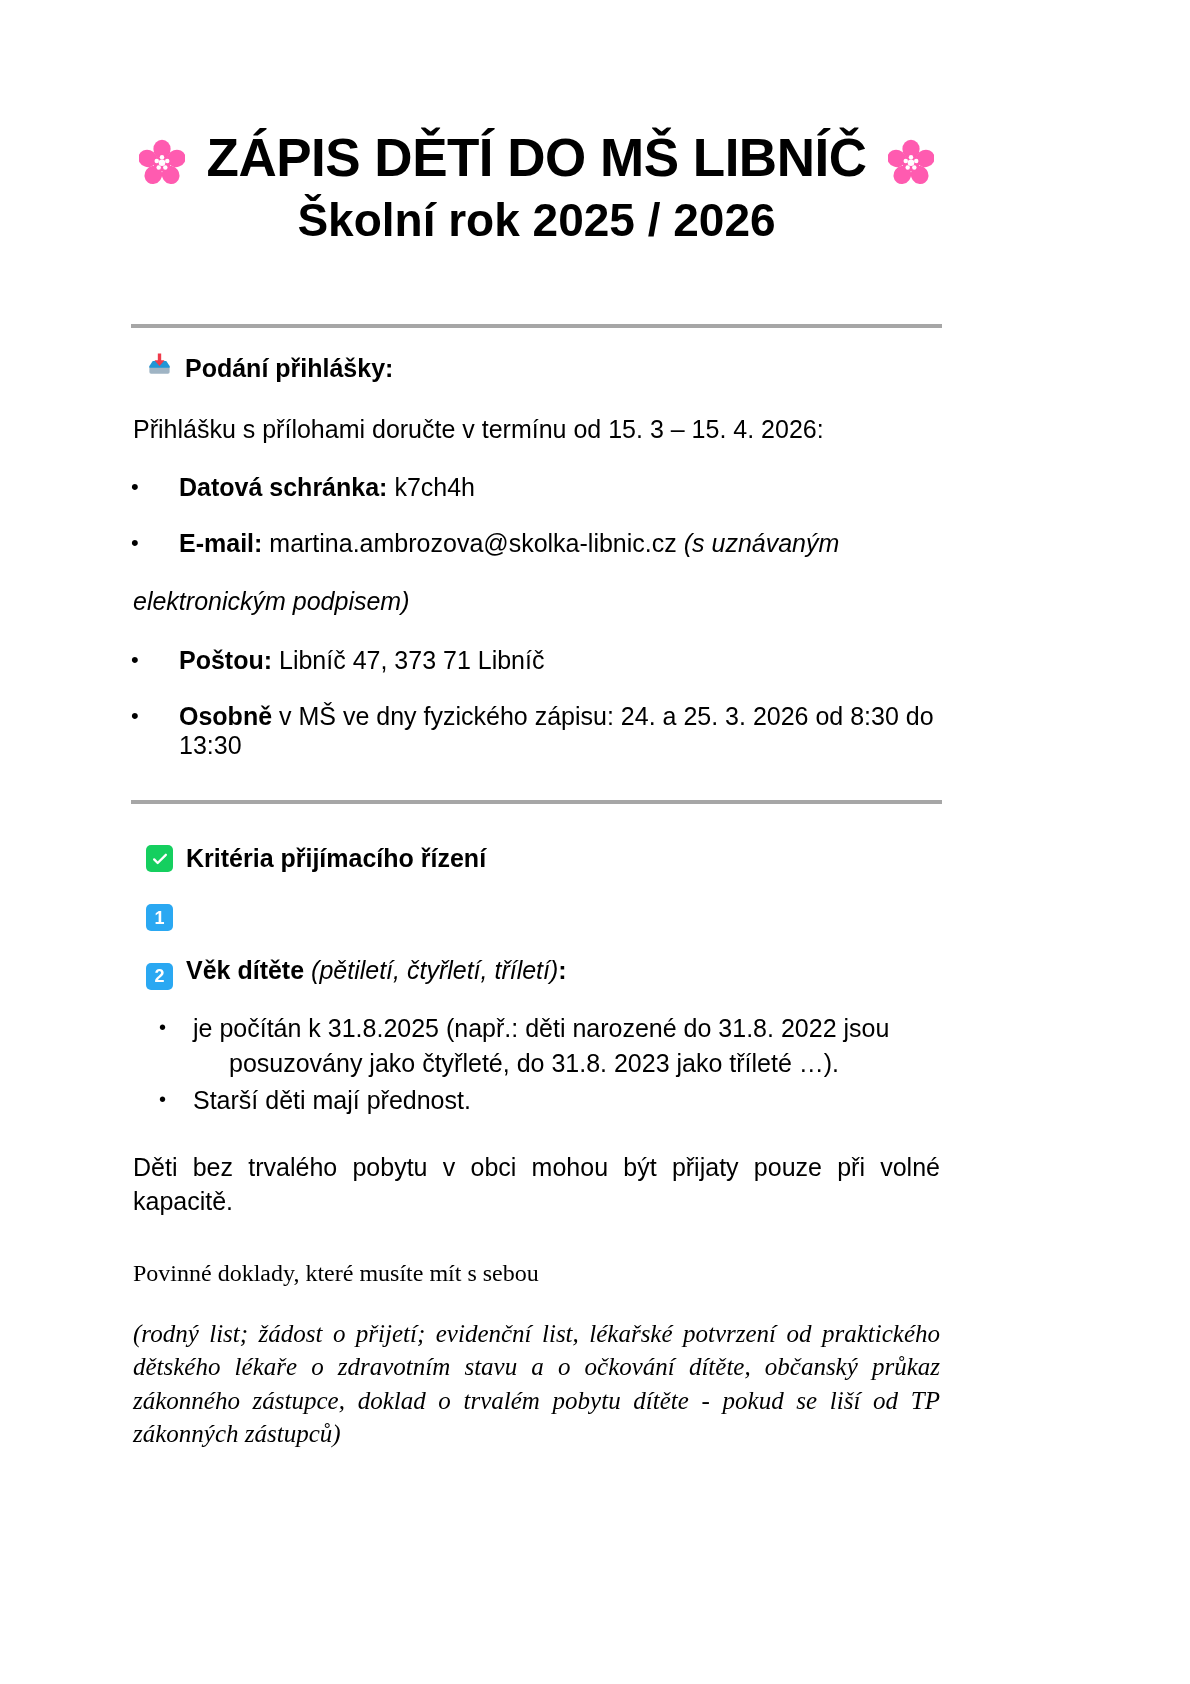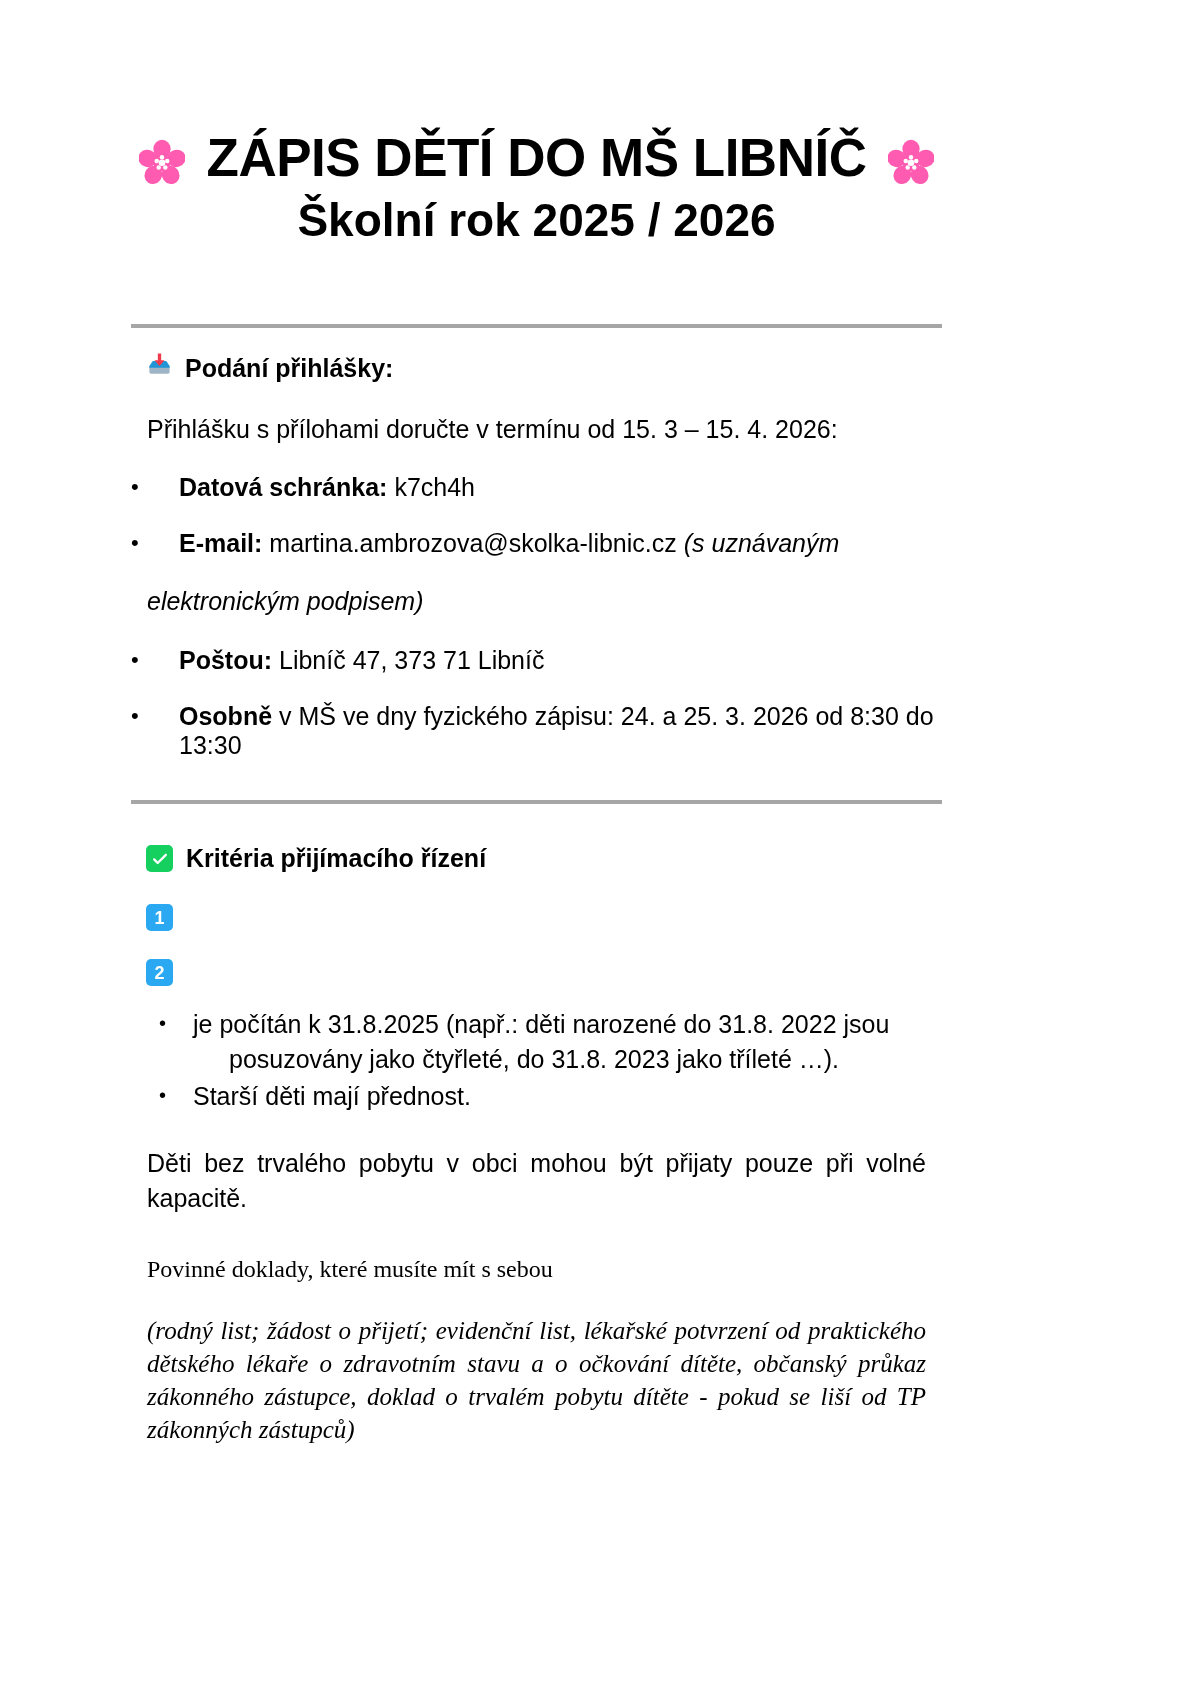--- a/index.html
+++ b/index.html
@@ -63,21 +63,21 @@
   .hrule {
     border: none;
     border-top: 4px solid #a6a6a6;
     margin: 0;
   }
   .rule-1 { margin-top: 76px; }
   .rule-2 { margin-top: 40px; }
 
   
   p {
-    margin: 16px;
+    margin: 2px;
     font-size: 25px;
     line-height: 1.35;
   }
 
   .sec-head {
     display: flex;
     align-items: flex-end;
     gap: 12px;
     font-size: 25px;
     font-weight: 700;
@@ -308,20 +308,21 @@
     </span>
     <span>Kritéria přijímacího řízení</span>
   </div>
 
   <div class="crit-row">
     <span class="keycap">1</span>
   </div>
 
   <div class="crit-row">
     <span class="keycap">2</span>
+    <span><span class="b">Věk dítěte</span><span class="i"> (pětiletí, čtyřletí, tříletí)</span><span class="b">:</span></span>
   </div>
 
   <div class="sub-list">
     <div class="sub-item">
       <span class="dot">•</span>
       <span class="stext">
         <span>je počítán k 31.8.2025 (např.: děti narozené do 31.8. 2022 jsou</span>
         <span class="wrap2">posuzovány jako čtyřleté, do 31.8. 2023 jako tříleté …).</span>
       </span>
     </div>

